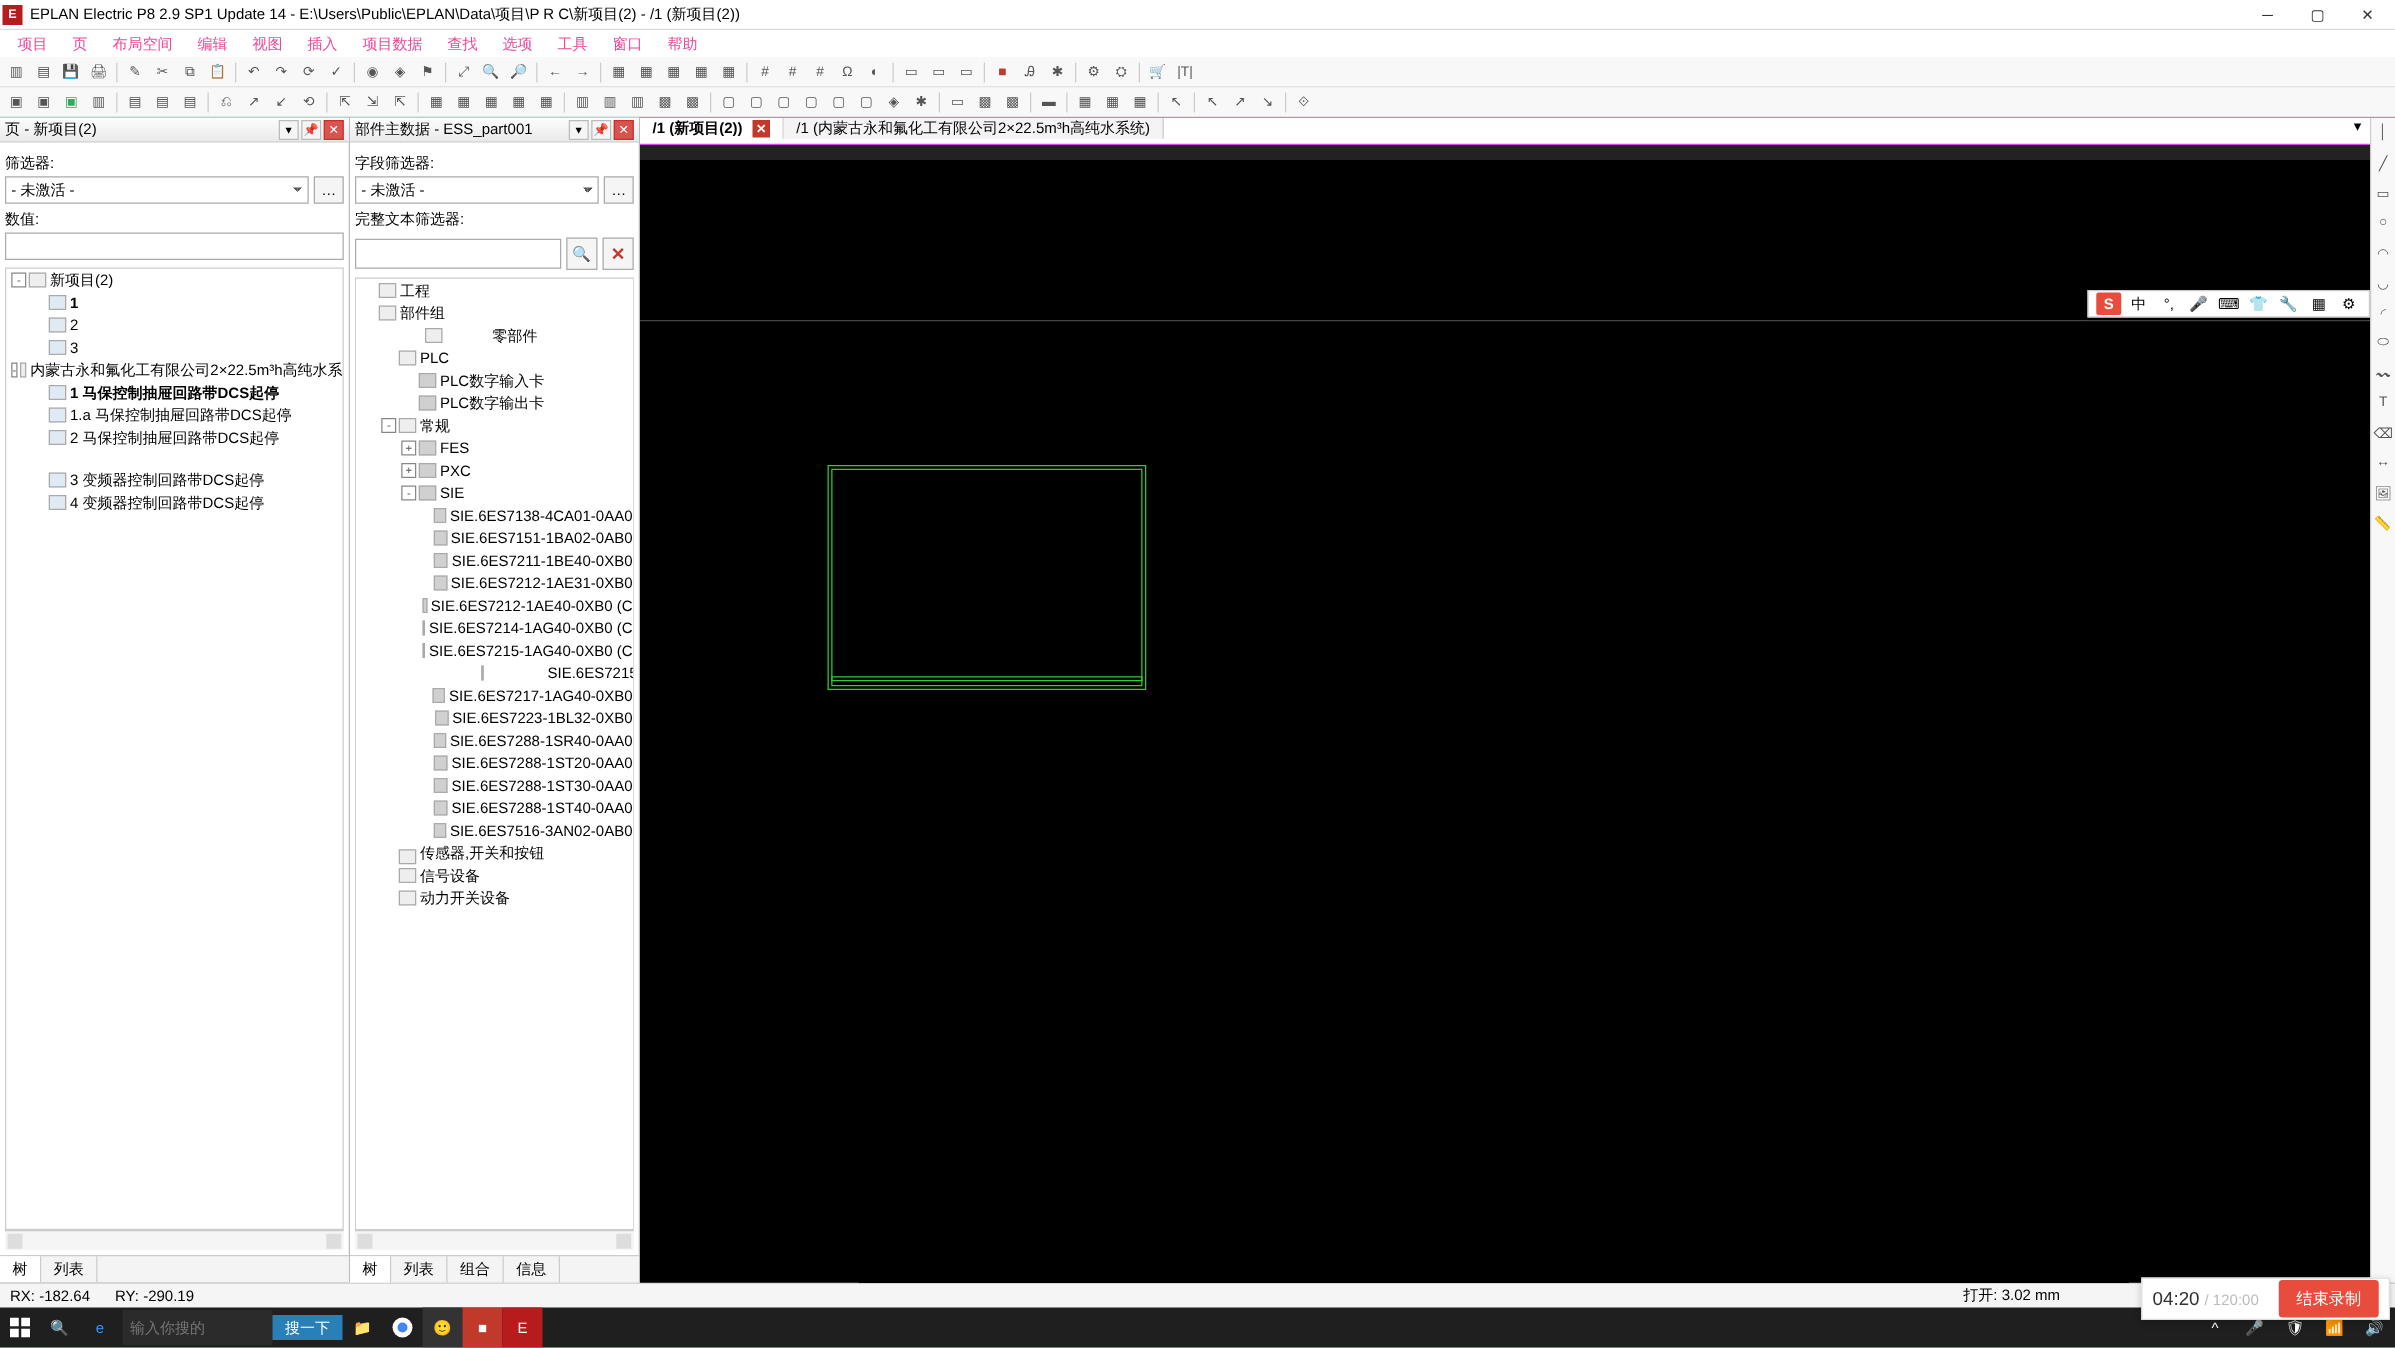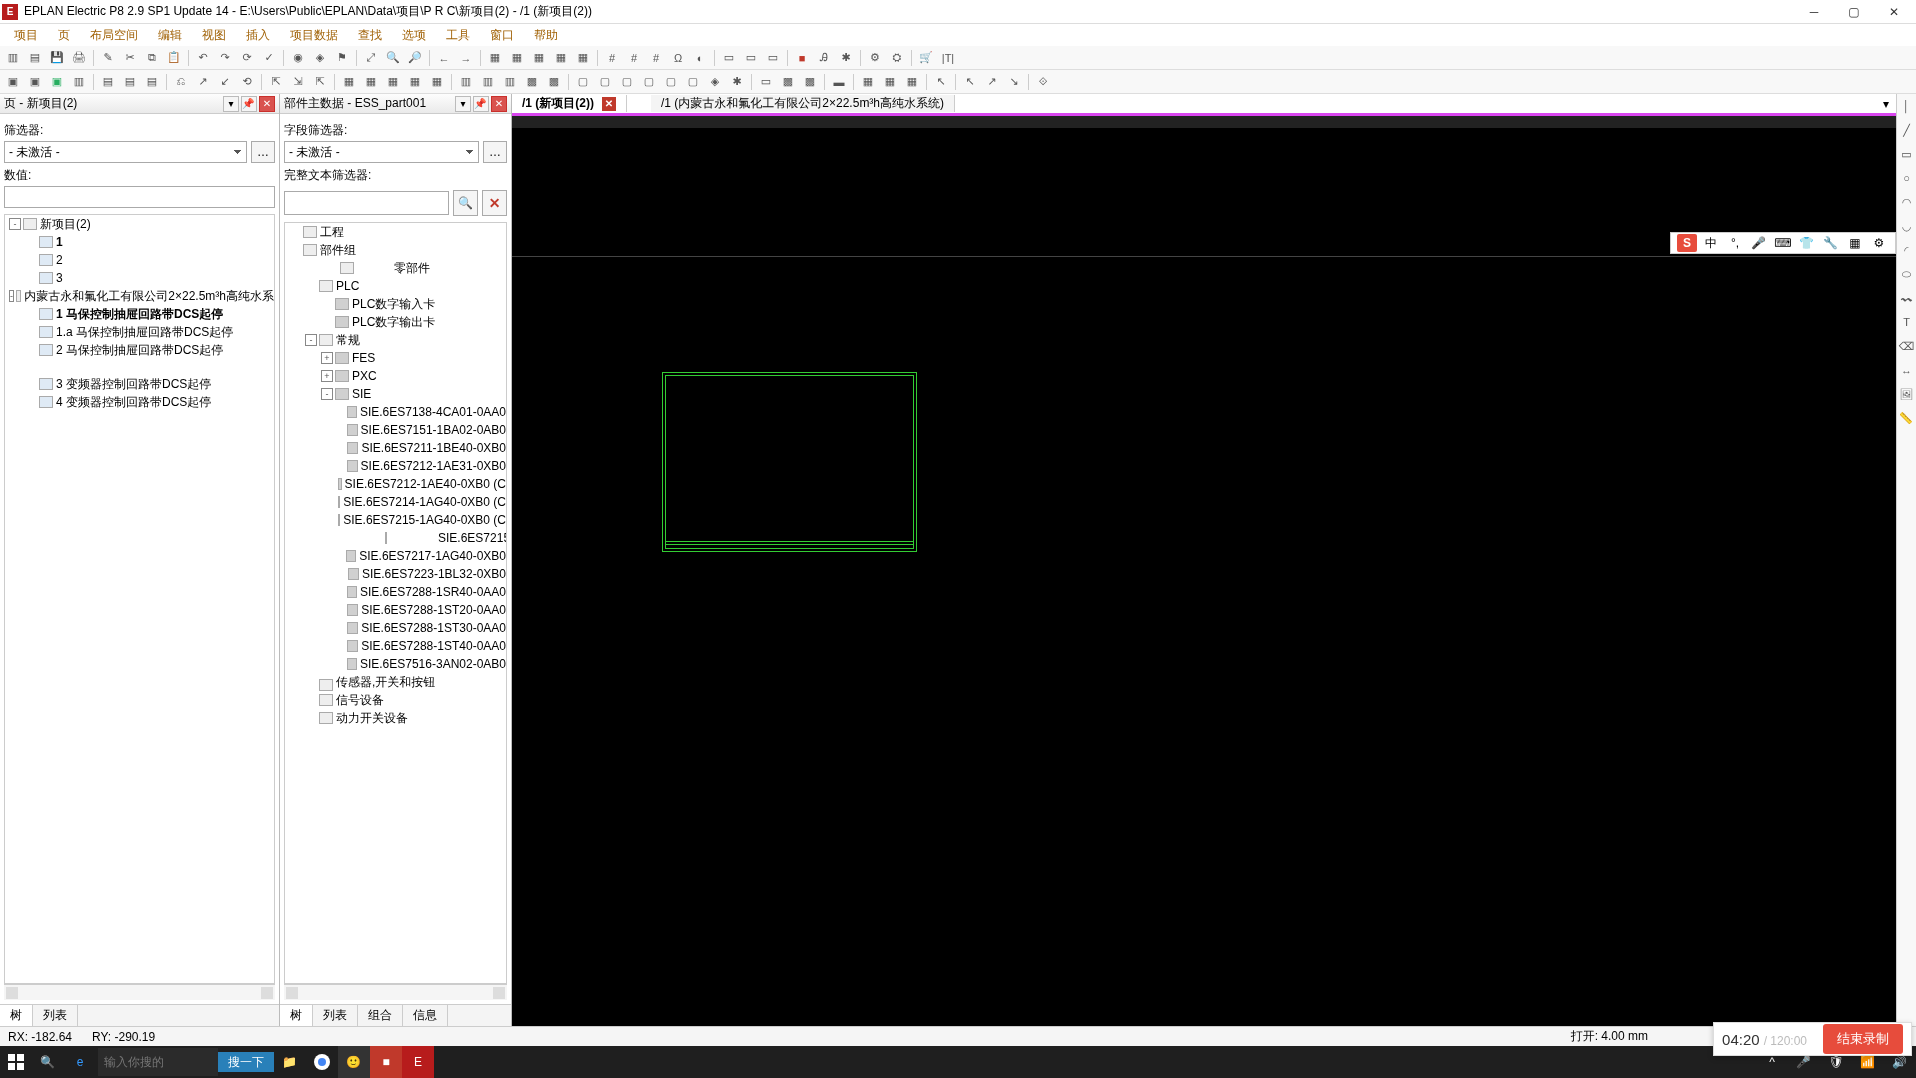--- a/index.html
+++ b/index.html
@@ -4,21 +4,21 @@
 <style>
   * { box-sizing: border-box; margin: 0; padding: 0; font-family: "Microsoft YaHei", "Segoe UI", sans-serif; font-size: 12px; }
   body { width: 1916px; height: 1078px; overflow: hidden; background: #f0f0f0; display: flex; flex-direction: column; }
   
   .titlebar { height: 24px; background: #fff; display: flex; align-items: center; padding: 0 2px; border-bottom: 1px solid #ddd; }
   .titlebar .app-icon { width: 16px; height: 16px; background: #b71c1c; margin-right: 6px; display:flex; align-items:center; justify-content:center; color:#fff; font-size:10px; font-weight:bold;}
   .titlebar .title { flex: 1; color: #000; }
   .titlebar .win-btn { width: 40px; height: 24px; display: flex; align-items: center; justify-content: center; color: #333; }
   
   .menubar { height: 22px; background: #fff; display: flex; align-items: center; padding: 0 4px; }
-  .menubar .menu-item { padding: 2px 10px; color: #a16207; }
+  .menubar .menu-item { padding: 2px 10px; color: #ec4899; }
   
   .toolbar { height: 24px; background: #f8f8f8; border-bottom: 1px solid #ddd; display: flex; align-items: center; padding: 0 2px; }
   .tb-btn { width: 20px; height: 20px; margin: 0 1px; display: flex; align-items: center; justify-content: center; border: 1px solid transparent; color:#555; font-size:11px; }
   .tb-sep { width: 1px; height: 16px; background: #ccc; margin: 0 3px; }
   
   .main { flex: 1; display: flex; background: #0f766e; overflow:hidden; }
   .panel { display: flex; flex-direction: column; background: #fff; border-right: 1px solid #bbb; }
   .panel-left { width: 280px; }
   .panel-mid { width: 232px; }
   .panel-header { height: 20px; background: linear-gradient(#fdfdfd,#eaeaea); border-bottom: 1px solid #ccc; display: flex; align-items: center; padding: 0 4px; }
@@ -35,21 +35,21 @@
   .tree-item { display:flex; align-items:center; height:18px; padding-left:4px; white-space:nowrap; }
   .tree-toggle { width:12px; height:12px; border:1px solid #888; margin-right:2px; font-size:9px; line-height:10px; text-align:center; color:#555; background:#fff; }
   .tree-icon { width:14px; height:12px; margin-right:3px; background:#eee; border:1px solid #aaa; display:inline-block;}
   .tree-icon.page { background:#dfeaf5; }
   .tree-icon.part { background:#d0d0d0; }
   .panel-tabs { height:22px; border-top:1px solid #ccc; display:flex; background:#f4f4f4; }
   .ptab { padding:2px 10px; border-right:1px solid #ccc; }
   .ptab.active { background:#fff; }
   
   .editor { flex:1; display:flex; flex-direction:column; background:#000; position:relative; }
-  .doc-tabs { height:22px; background:#fff; display:flex; align-items:center; border-bottom:3px solid #d946ef;gap:24px; }
+  .doc-tabs { height:22px; background:#fff; display:flex; align-items:flex-start; border-bottom:1px solid #d946ef; }
   .doc-tab { display:flex; align-items:center; padding:0 10px; border-right:1px solid #ccc; background:#f4f4f4; }
   .doc-tab.active { background:#fff; font-weight:bold; }
   .doc-tab .close-x { margin-left:8px; width:14px; height:14px; background:#c0392b; color:#fff; font-size:10px; display:flex; align-items:center; justify-content:center;}
   .doc-tabs .tabs-drop { margin-left:auto; width:20px; display:flex; align-items:center; justify-content:center; }
   .canvas { flex:1; background:#000; position:relative; overflow:hidden; }
   .canvas .ruler-top { position:absolute; top:0; left:0; right:0; height:12px; background:#222; }
   .canvas .hline { position:absolute; left:0; right:0; height:1px; background:#444; top:140px; }
   .frame { position:absolute; border:1px solid #3c3; }
   .frame.outer { left:150px; top:256px; width:255px; height:180px; }
   .frame.inner { left:153px; top:259px; width:249px; height:170px; }
@@ -522,21 +522,21 @@
     <div class="tb-btn">🖼</div>
     <div class="tb-btn">📏</div>
   </div>
 </div>
 
 <div class="statusbar">
   <span>RX: -182.64</span>
   <span style="width:20px;"></span>
   <span>RY: -290.19</span>
   <span class="spacer"></span>
-  <span>打开: 4.00 mm</span>
+  <span>打开: 3.02 mm</span>
   <span style="width:260px;"></span>
 </div>
 
 <div class="rec-overlay">
   <span class="time-cur">04:20</span>
   <span class="time-total"><span> / </span><span>120:00</span></span>
   <div class="stop-btn">结束录制</div>
 </div>
 
 <div class="taskbar">

